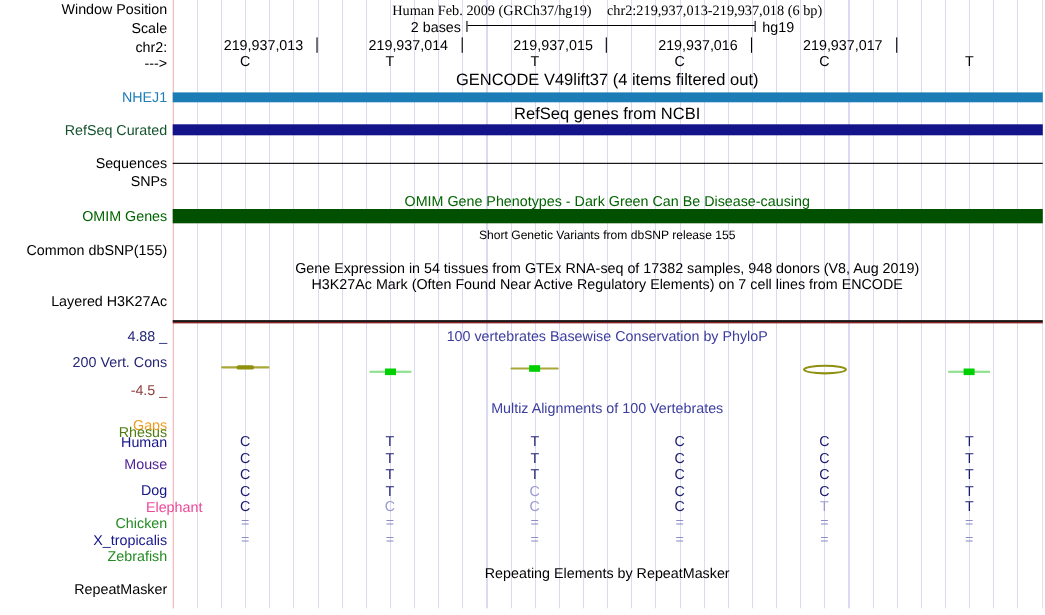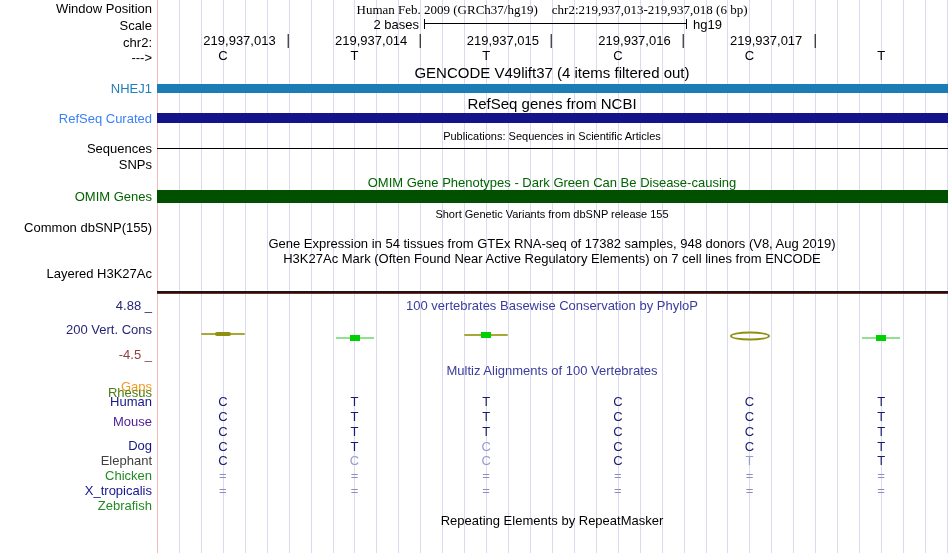--- a/index.html
+++ b/index.html
@@ -2,21 +2,21 @@
 <html><head>
 <meta charset="utf-8">
 <style>
   html,body{margin:0;padding:0;background:#fff;}
   #screen{position:relative;width:950px;height:559px;background:#fff;overflow:hidden;
     font-family:"Liberation Sans",sans-serif;font-size:13px;color:#000;}
   .grid{position:absolute;left:157px;top:0;width:791px;height:553px;
     background:repeating-linear-gradient(to right,#dadaf0 0 1px,transparent 1px 21.94px);}
   .pinkline{position:absolute;left:157px;top:0;width:1px;height:553px;background:#f7b8b8;}
   .lbl{position:absolute;left:0;width:152px;text-align:right;white-space:nowrap;line-height:15px;}
-  .c-blue{color:#1f7db8}.c-navy{color:#3b82f6}.c-dgreen{color:#006400}
+  .c-blue{color:#1f7db8}.c-navy{color:#14532d}.c-dgreen{color:#006400}
   .c-orange{color:#ef9b20}.c-consblue{color:#262677}.c-red{color:#8f3e3e}
   .ctitle{position:absolute;left:157px;width:790px;text-align:center;white-space:nowrap;line-height:14px;}
   .sm{font-size:11px}.md{font-size:15px}
   .t-navy{color:#3c3c9e}
   .toptitle{position:absolute;top:2px;left:157px;width:790px;display:flex;justify-content:center;gap:14px;white-space:nowrap;font-family:Liberation Serif, serif;}
   .scaleval{position:absolute;top:17px;left:157px;width:262px;text-align:right;}
   .scalebar{position:absolute;top:19px;left:424px;width:261px;height:10px;
     border-left:1px solid #000;border-right:1px solid #000;
     background:linear-gradient(to bottom,transparent 0 4px,#000 4px 5px,transparent 5px);}
   .genome{position:absolute;top:17px;left:693px;}
@@ -56,21 +56,20 @@
   <div class="genome">hg19</div>
 
   <div class="ctitle md" style="top:66px">GENCODE V49lift37 (4 items filtered out)</div>
   <div class="lbl c-blue" style="top:81px">NHEJ1</div>
   <div class="bar" style="top: 84px; height: 9px; background-color: rgb(28, 125, 182);"></div>
 
   <div class="ctitle md" style="top:97px">RefSeq genes from NCBI</div>
   <div class="lbl c-navy" style="top:111px">RefSeq Curated</div>
   <div class="bar" style="top: 113px; height: 10px; background-color: rgb(19, 19, 138);"></div>
 
-  <div class="ctitle sm" style="top:129px">Publications: Sequences in Scientific Articles</div>
   <div class="lbl" style="top:141px">Sequences</div>
   <div class="seqline"></div>
   <div class="lbl" style="top:157px">SNPs</div>
 
   <div class="ctitle c-dgreen" style="top:176px">OMIM Gene Phenotypes - Dark Green Can Be Disease-causing</div>
   <div class="lbl c-dgreen" style="top:189px">OMIM Genes</div>
   <div class="bar" style="top: 190px; height: 13px; background-color: rgb(0, 80, 0);"></div>
 
   <div class="ctitle sm" style="top:207px">Short Genetic Variants from dbSNP release 155</div>
   <div class="lbl" style="top:220px">Common dbSNP(155)</div>
@@ -82,20 +81,21 @@
 
   <div class="ctitle t-navy" style="top:299px">100 vertebrates Basewise Conservation by PhyloP</div>
   <div class="lbl c-consblue" style="top:298px">4.88 _</div>
   <div class="lbl c-consblue" style="top:322px">200 Vert. Cons</div>
   <div class="lbl c-red" style="top:347px">-4.5 _</div>
 
   <div class="ctitle t-navy" style="top:364px">Multiz Alignments of 100 Vertebrates</div>
   <div class="lbl c-orange" style="top:379px">Gaps</div>
 
   <div class="ctitle" style="top:514px">Repeating Elements by RepeatMasker</div>
+  <div class="lbl" style="top:528px">RepeatMasker</div>
 
   <div id="gen-layer">
       <div class="tick" style="left: 288.667px;">219,937,013</div>
       <div class="tick" style="left: 420.333px;">219,937,014</div>
       <div class="tick" style="left: 552px;">219,937,015</div>
       <div class="tick" style="left: 683.667px;">219,937,016</div>
       <div class="tick" style="left: 815.333px;">219,937,017</div>
       <div class="base" style="left: 222.833px;">C</div>
       <div class="base" style="left: 354.5px;">T</div>
       <div class="base" style="left: 486.167px;">T</div>
@@ -123,21 +123,21 @@
       <div class="acell" style="left: 617.833px; top: 430.72px; color: rgb(26, 26, 112);">C</div>
       <div class="acell" style="left: 749.5px; top: 430.72px; color: rgb(26, 26, 112);">C</div>
       <div class="acell" style="left: 881.167px; top: 430.72px; color: rgb(26, 26, 112);">T</div>
       <div class="lbl" style="top: 438.08px; color: rgb(21, 21, 140);">Dog</div>
       <div class="acell" style="left: 222.833px; top: 445.58px; color: rgb(26, 26, 112);">C</div>
       <div class="acell" style="left: 354.5px; top: 445.58px; color: rgb(26, 26, 112);">T</div>
       <div class="acell" style="left: 486.167px; top: 445.58px; color: rgb(154, 154, 208);">C</div>
       <div class="acell" style="left: 617.833px; top: 445.58px; color: rgb(26, 26, 112);">C</div>
       <div class="acell" style="left: 749.5px; top: 445.58px; color: rgb(26, 26, 112);">C</div>
       <div class="acell" style="left: 881.167px; top: 445.58px; color: rgb(26, 26, 112);">T</div>
-      <div class="lbl" style="top: 452.94px; color: #404040;">Elephant</div>
+      <div class="lbl" style="top: 452.94px; color: #ec4899; margin-left: 32px;">Elephant</div>
       <div class="acell" style="left: 222.833px; top: 460.44px; color: rgb(26, 26, 112);">C</div>
       <div class="acell" style="left: 354.5px; top: 460.44px; color: rgb(154, 154, 208);">C</div>
       <div class="acell" style="left: 486.167px; top: 460.44px; color: rgb(154, 154, 208);">C</div>
       <div class="acell" style="left: 617.833px; top: 460.44px; color: rgb(26, 26, 112);">C</div>
       <div class="acell" style="left: 749.5px; top: 460.44px; color: rgb(154, 154, 208);">T</div>
       <div class="acell" style="left: 881.167px; top: 460.44px; color: rgb(26, 26, 112);">T</div>
       <div class="lbl" style="top: 467.8px; color: rgb(34, 139, 34);">Chicken</div>
       <div class="acell" style="left: 222.833px; top: 475.3px; color: rgb(141, 141, 196);">=</div>
       <div class="acell" style="left: 354.5px; top: 475.3px; color: rgb(141, 141, 196);">=</div>
       <div class="acell" style="left: 486.167px; top: 475.3px; color: rgb(141, 141, 196);">=</div>

